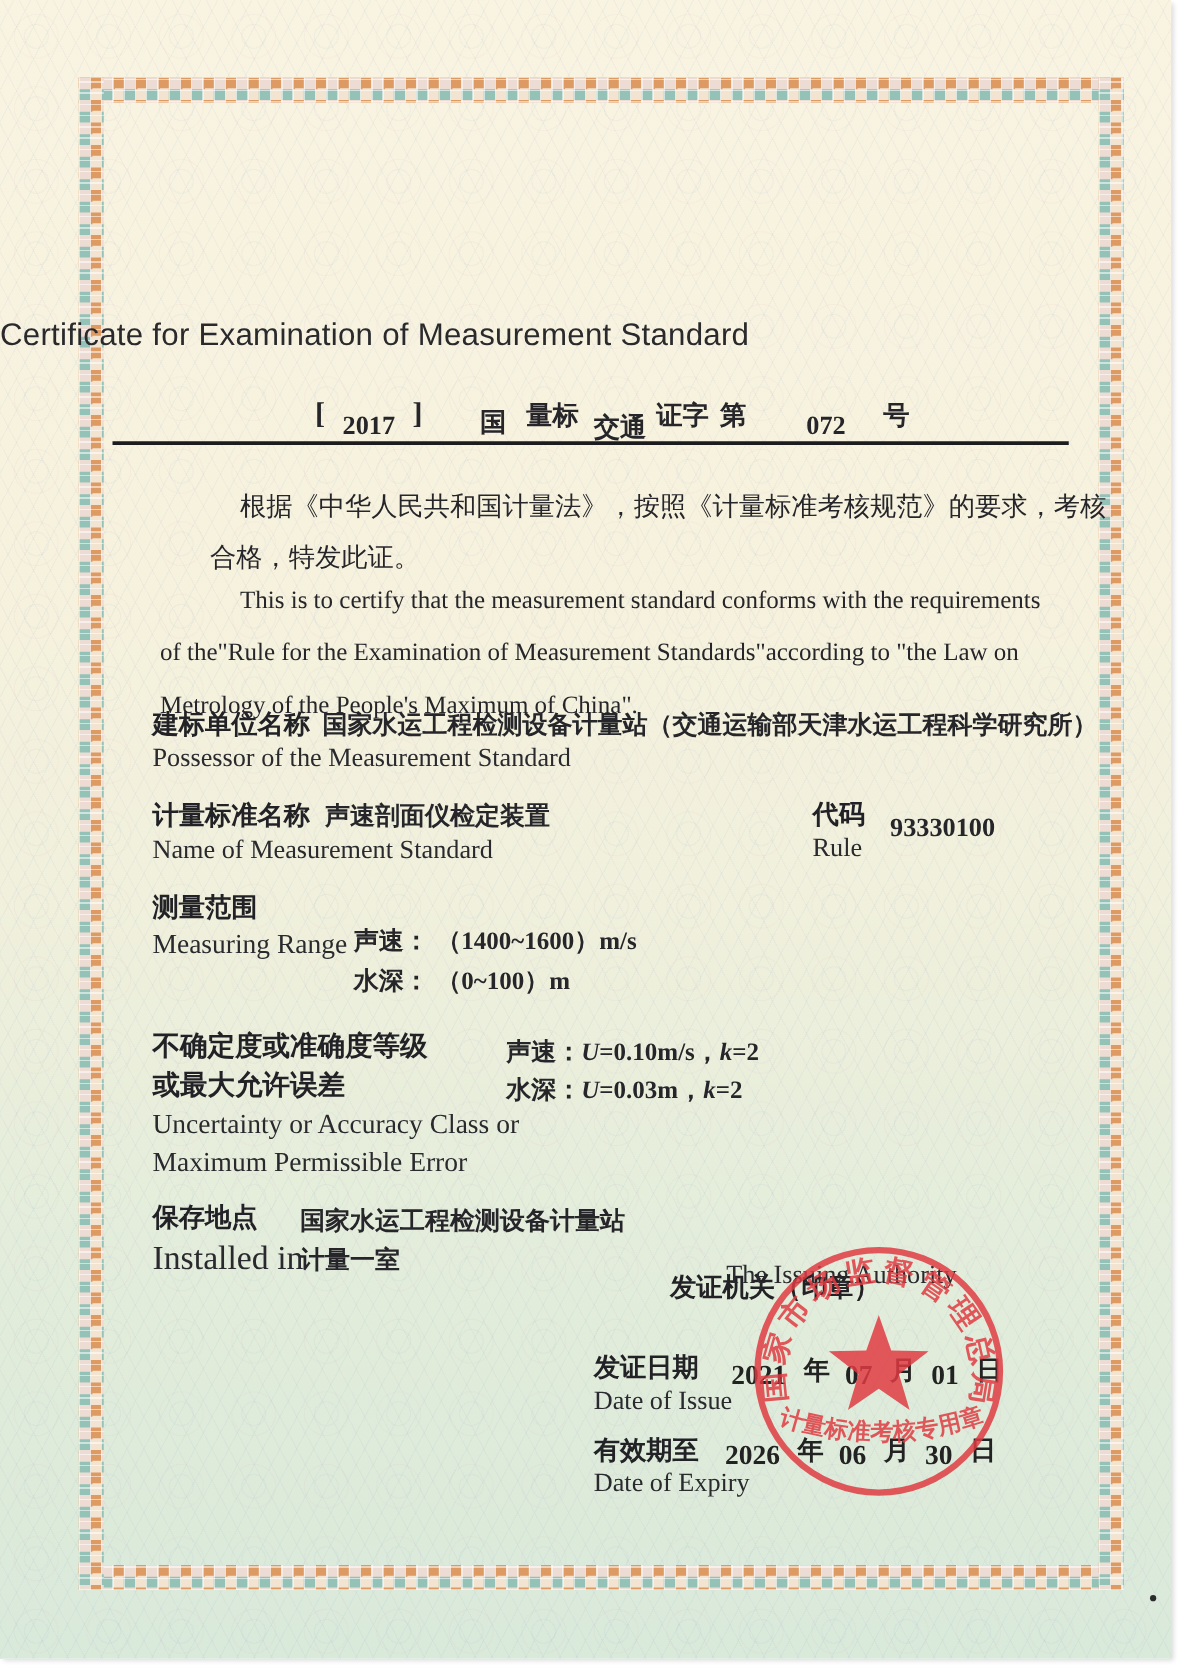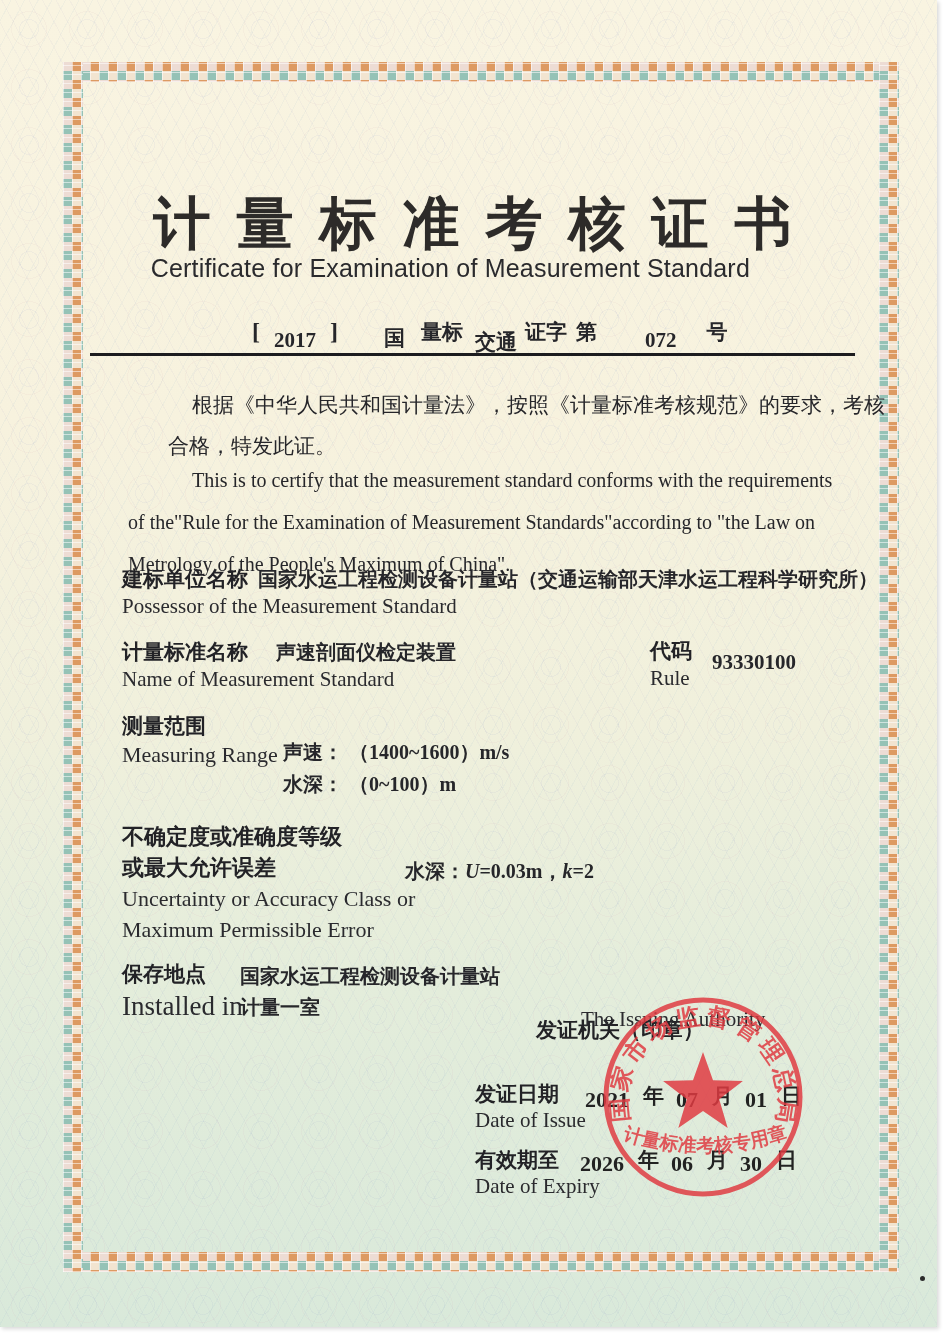--- a/index.html
+++ b/index.html
@@ -21,21 +21,21 @@
        repeating-linear-gradient(90deg, rgba(255,255,255,.55) 0 1px, transparent 1px 9px),
        repeating-conic-gradient(#dd9a62 0% 25%, #f2e4d0 25% 50%, #95c2b6 50% 75%, #eddcd4 75% 100%);
      background-size:auto,auto,18px 18px;}
   .f-top{left:63px;top:62px;width:836px;height:20px;}
   .f-bottom{left:63px;top:1252px;width:836px;height:20px;}
   .f-left{left:63px;top:62px;width:20px;height:1210px;}
   .f-right{left:879px;top:62px;width:20px;height:1210px;}
   .abs{position:absolute;}
   .title-cn{left:0;top:186px;width:945px;text-align:center;font-size:57px;font-weight:900;
             letter-spacing:26px;text-indent:26px;color:#2d2b29;}
-  .title-en{left:0;top:254px;width:750px;text-align:right;font-size:25px;color:#2a2a2d;
+  .title-en{left:0;top:254px;width:750px;text-align:left;font-size:25px;color:#2a2a2d;
             font-family:"Liberation Sans","DejaVu Sans",sans-serif;letter-spacing:.2px;}
   .numrow{left:252px;top:318px;display:flex;align-items:flex-start;font-size:21px;font-weight:600;color:#26262a;}
   .nr-low{padding-top:10px;}
   .nr-mid{padding-top:6px;}
   .nr-hi{padding-top:0;}
   .rule{left:90px;top:353px;width:765px;height:3px;background:#1c1c1e;}
   .para{font-size:21px;line-height:41px;color:#26262a;white-space:nowrap;}
   .indent{text-indent:64px;}
   .cnlabel{font-weight:700;font-size:21px;color:#222226;white-space:nowrap;}
   .enlabel{font-size:21px;color:#2a2a2e;white-space:nowrap;}
@@ -52,21 +52,20 @@
 
 <div class="sheet">
   <div class="paper"></div>
   <div class="texture"></div>
 
   <div class="bord f-top"></div>
   <div class="bord f-bottom"></div>
   <div class="bord f-left"></div>
   <div class="bord f-right"></div>
 
-  <div class="abs title-cn">计量标准考核证书</div>
   <div class="abs title-en">Certificate for Examination of Measurement Standard</div>
 
   <div class="abs numrow">
     <span class="nr-hi" style="font-size:24px;">[</span>
     <span class="nr-low" style="margin-left:14px;">2017</span>
     <span class="nr-hi" style="margin-left:14px;font-size:24px;">]</span>
     <span class="nr-mid" style="margin-left:46px;">国</span>
     <span class="nr-hi" style="margin-left:16px;">量标</span>
     <span class="nr-low" style="margin-left:12px;">交通</span>
     <span class="nr-hi" style="margin-left:8px;">证字</span>
@@ -81,21 +80,21 @@
   <div class="abs para indent" style="left:128px;top:460px;font-size:20px;">This is to certify that the measurement standard conforms with the  requirements</div>
   <div class="abs para" style="left:128px;top:502px;font-size:20px;">of the"Rule for the Examination of Measurement Standards"according to "the Law on</div>
   <div class="abs para" style="left:128px;top:544px;font-size:20px;">Metrology of the People's Maximum of China".</div>
 
   <div class="abs" style="left:122px;top:565px;display:flex;gap:10px;">
     <span class="cnlabel">建标单位名称</span>
     <span class="value" style="padding-top:1px;">国家水运工程检测设备计量站（交通运输部天津水运工程科学研究所）</span>
   </div>
   <div class="abs enlabel" style="left:122px;top:594px;">Possessor of the Measurement Standard</div>
 
-  <div class="abs" style="left:122px;top:638px;display:flex;gap:28px;">
+  <div class="abs" style="left:122px;top:638px;display:flex;gap:12px;">
     <span class="cnlabel">计量标准名称</span>
     <span class="value" style="padding-top:1px;font-weight:700;">声速剖面仪检定装置</span>
   </div>
   <div class="abs enlabel" style="left:122px;top:667px;">Name of Measurement Standard</div>
   <div class="abs cnlabel" style="left:650px;top:637px;">代码</div>
   <div class="abs enlabel" style="left:650px;top:666px;">Rule</div>
   <div class="abs value" style="left:712px;top:650px;font-size:21px;">93330100</div>
 
   <div class="abs cnlabel" style="left:122px;top:712px;">测量范围</div>
   <div class="abs enlabel" style="left:122px;top:742px;font-size:22px;">Measuring Range</div>
@@ -103,20 +102,23 @@
     <span class="value">声速：</span>
     <span class="value">（1400~1600）m/s</span>
   </div>
   <div class="abs" style="left:283px;top:771px;display:flex;gap:6px;">
     <span class="value">水深：</span>
     <span class="value">（0~100）m</span>
   </div>
 
   <div class="abs cnlabel" style="left:122px;top:822px;font-size:22px;">不确定度或准确度等级</div>
   <div class="abs cnlabel" style="left:122px;top:853px;font-size:22px;">或最大允许误差</div>
+  <div class="abs" style="left:405px;top:828px;">
+    <span class="value">声速：</span><i class="value">U</i><span class="value">=0.10m/s，</span><i class="value">k</i><span class="value">=2</span>
+  </div>
   <div class="abs" style="left:405px;top:858px;">
     <span class="value">水深：</span><i class="value">U</i><span class="value">=0.03m，</span><i class="value">k</i><span class="value">=2</span>
   </div>
   <div class="abs enlabel" style="left:122px;top:917px;font-size:22px;">Maximum Permissible Error</div>
   <div class="abs enlabel" style="left:122px;top:886px;font-size:22px;">Uncertainty or Accuracy Class or</div>
 
   <div class="abs cnlabel" style="left:122px;top:960px;">保存地点</div>
   <div class="abs enlabel" style="left:122px;top:991px;font-size:27px;">Installed in</div>
   <div class="abs value" style="left:240px;top:963px;">国家水运工程检测设备计量站</div>
   <div class="abs value" style="left:240px;top:994px;">计量一室</div>

